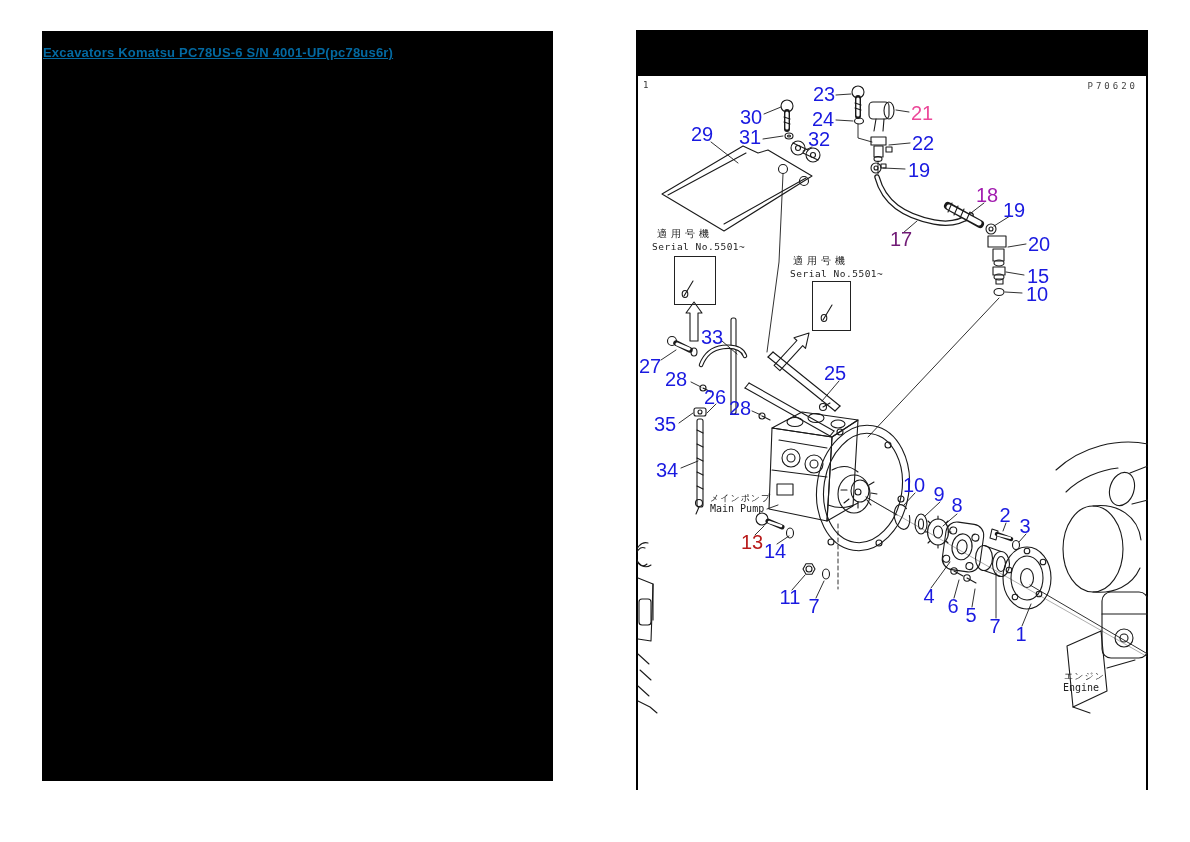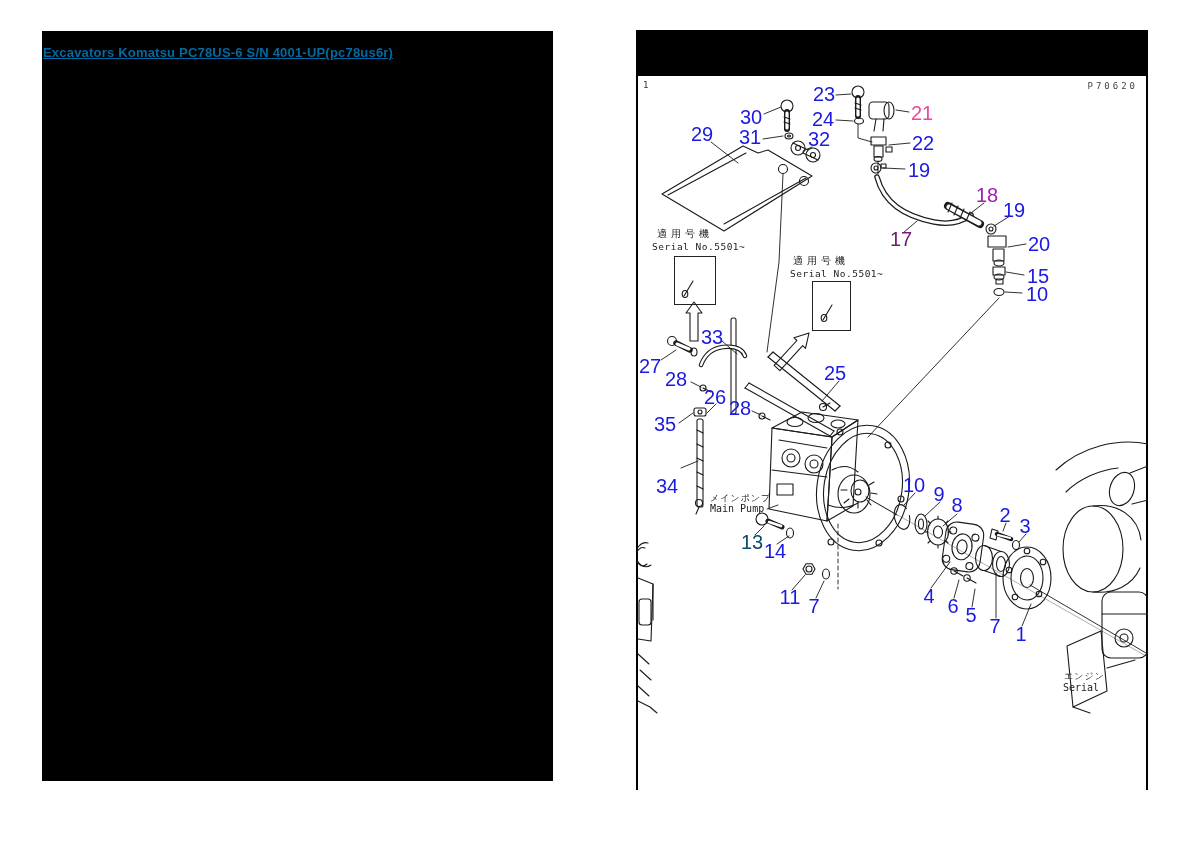--- a/index.html
+++ b/index.html
@@ -397,21 +397,21 @@
   <div class="serial-box" style="left:674px;top:256px;width:40px;height:47px;"></div>
 
   <div class="diag-label serial-jp jp" style="left:793px;top:254px;">適用号機</div>
   <div class="diag-label serial-en" style="left:790px;top:268px;">Serial No.5501~</div>
   <div class="serial-box" style="left:812px;top:281px;width:37px;height:48px;"></div>
 
   <div class="diag-label small-lbl-jp jp" style="left:710px;top:492px;">メインポンプ</div>
   <div class="diag-label small-lbl-en" style="left:710px;top:503px;">Main Pump</div>
 
   <div class="diag-label small-lbl-jp jp" style="left:1064px;top:670px;">エンジン</div>
-  <div class="diag-label small-lbl-en" style="left:1063px;top:682px;">Serial</div>
+  <div class="diag-label small-lbl-en" style="left:1063px;top:682px;">Engine</div>
 
   <div class="callout-layer">
       <span class="callout" style="left: 824px; top: 94px; color: rgb(26, 26, 224);">23</span>
       <span class="callout" style="left: 751px; top: 117px; color: rgb(26, 26, 224);">30</span>
       <span class="callout" style="left: 823px; top: 119px; color: rgb(26, 26, 224);">24</span>
       <span class="callout" style="left: 922px; top: 113px; color: #ec4899;">21</span>
       <span class="callout" style="left: 702px; top: 134px; color: rgb(26, 26, 224);">29</span>
       <span class="callout" style="left: 750px; top: 137px; color: rgb(26, 26, 224);">31</span>
       <span class="callout" style="left: 819px; top: 139px; color: rgb(26, 26, 224);">32</span>
       <span class="callout" style="left: 923px; top: 143px; color: rgb(26, 26, 224);">22</span>
@@ -422,27 +422,27 @@
       <span class="callout" style="left: 1039px; top: 244px; color: rgb(26, 26, 224);">20</span>
       <span class="callout" style="left: 1038px; top: 276px; color: rgb(26, 26, 224);">15</span>
       <span class="callout" style="left: 1037px; top: 294px; color: rgb(26, 26, 224);">10</span>
       <span class="callout" style="left: 712px; top: 337px; color: rgb(26, 26, 224);">33</span>
       <span class="callout" style="left: 650px; top: 366px; color: rgb(26, 26, 224);">27</span>
       <span class="callout" style="left: 676px; top: 379px; color: rgb(26, 26, 224);">28</span>
       <span class="callout" style="left: 715px; top: 397px; color: rgb(26, 26, 224);">26</span>
       <span class="callout" style="left: 740px; top: 408px; color: rgb(26, 26, 224);">28</span>
       <span class="callout" style="left: 835px; top: 373px; color: rgb(26, 26, 224);">25</span>
       <span class="callout" style="left: 665px; top: 424px; color: rgb(26, 26, 224);">35</span>
-      <span class="callout" style="left: 667px; top: 470px; color: rgb(26, 26, 224); margin-top: 16px;">34</span>
+      <span class="callout" style="left: 667px; top: 470px; color: rgb(26, 26, 224);">34</span>
       <span class="callout" style="left: 914px; top: 485px; color: rgb(26, 26, 224);">10</span>
       <span class="callout" style="left: 939px; top: 494px; color: rgb(26, 26, 224);">9</span>
       <span class="callout" style="left: 957px; top: 505px; color: rgb(26, 26, 224);">8</span>
       <span class="callout" style="left: 1005px; top: 515px; color: rgb(26, 26, 224);">2</span>
       <span class="callout" style="left: 1025px; top: 526px; color: rgb(26, 26, 224);">3</span>
-      <span class="callout" style="left: 752px; top: 542px; color: #0c4a6e;">13</span>
+      <span class="callout" style="left: 752px; top: 542px; color: #b91c1c;">13</span>
       <span class="callout" style="left: 775px; top: 551px; color: rgb(26, 26, 224);">14</span>
       <span class="callout" style="left: 790px; top: 597px; color: rgb(26, 26, 224);">11</span>
       <span class="callout" style="left: 814px; top: 606px; color: rgb(26, 26, 224);">7</span>
       <span class="callout" style="left: 929px; top: 596px; color: rgb(26, 26, 224);">4</span>
       <span class="callout" style="left: 953px; top: 606px; color: rgb(26, 26, 224);">6</span>
       <span class="callout" style="left: 971px; top: 615px; color: rgb(26, 26, 224);">5</span>
       <span class="callout" style="left: 995px; top: 626px; color: rgb(26, 26, 224);">7</span>
       <span class="callout" style="left: 1021px; top: 634px; color: rgb(26, 26, 224);">1</span>
     </div>
 

